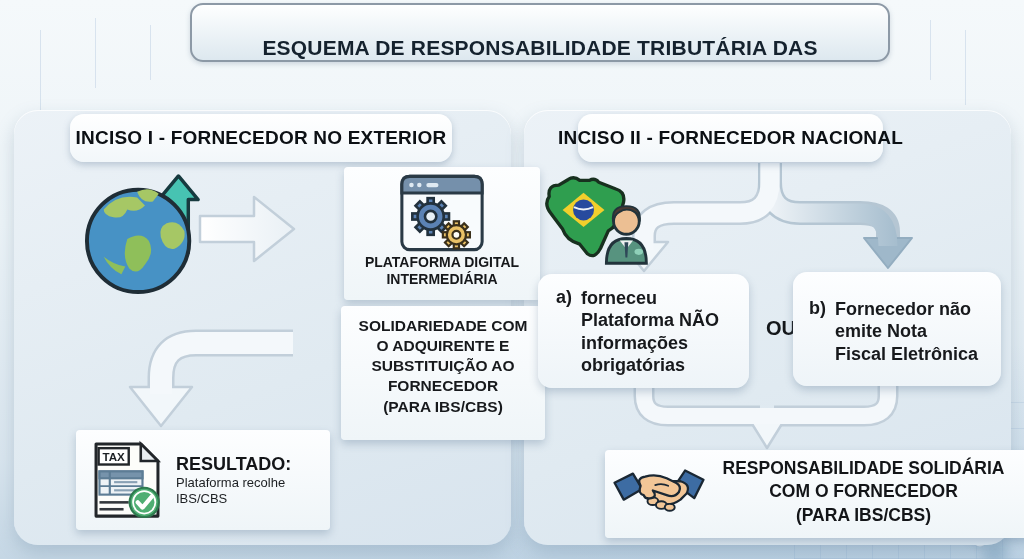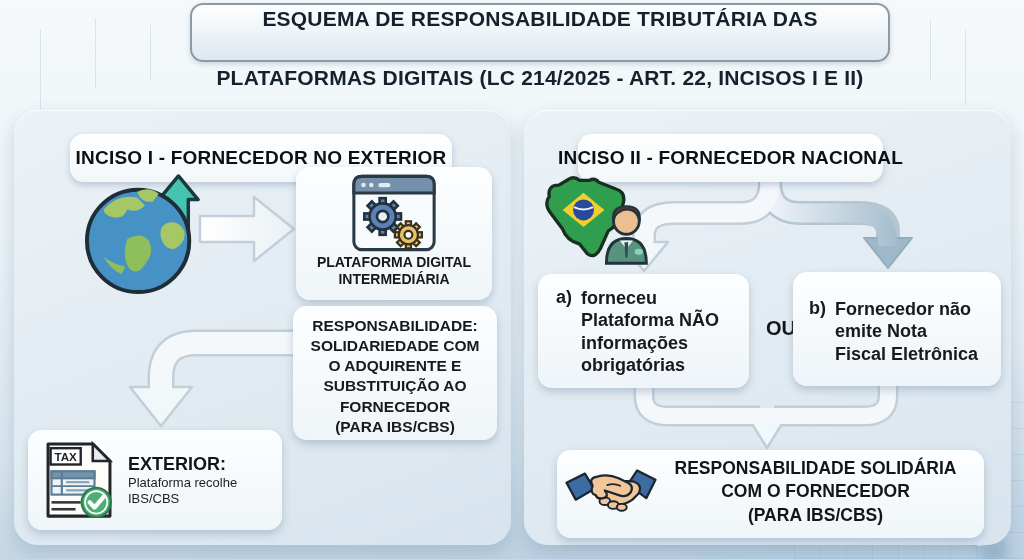--- a/index.html
+++ b/index.html
@@ -37,25 +37,25 @@
     background:linear-gradient(160deg,#ecf2f7 0%,#e0eaf1 60%,#d8e4ee 100%);
     box-shadow:0 8px 18px rgba(100,128,155,.28), inset 0 1px 0 rgba(255,255,255,.8);
   }
   .panel.left{left:14px;width:497px;}
   .panel.right{left:524px;width:487px;}
   .pill{
     top:114px;height:48px;border-radius:14px;
     background:linear-gradient(180deg,#ffffff,#f2f7fa);
     box-shadow:0 3px 7px rgba(95,120,148,.35);
     display:flex;align-items:center;justify-content:center;
-    font-size:19px;font-weight:bold;color:#0c1014;letter-spacing:.2px;white-space:nowrap;margin-top:20px;
+    font-size:19px;font-weight:bold;color:#0c1014;letter-spacing:.2px;white-space:nowrap;
   }
   .whitebox{
-    border-radius:14px;background:linear-gradient(180deg,#fdfeff,#eff5f8);
-    box-shadow:0 4px 9px rgba(95,120,148,.33);box-sizing:border-box;
+    border-radius:4px;background:linear-gradient(180deg,#fdfeff,#eff5f8);
+    box-shadow:0 4px 9px rgba(95,120,148,.33);box-sizing:border-box;margin-left:48px;
   }
   .resp-lines{left:293px;top:306px;width:204px;height:134px;padding-top:10px;text-align:center;}
   .resp-lines div{font-size:15.5px;font-weight:bold;color:#17191c;line-height:1.3;}
   .plat-box{left:296px;top:167px;width:196px;height:133px;text-align:center;}
   .plat-label div{font-size:14px;font-weight:bold;color:#16181b;line-height:1.22;}
   .result-box{left:28px;top:430px;width:254px;height:100px;display:flex;align-items:center;padding:12px 8px;}
   .result-text{margin-left:6px;}
   .result-text .h{font-size:18px;font-weight:bold;color:#131518;line-height:1.18;}
   .result-text .r{font-size:13px;font-weight:normal;color:#1c1f22;line-height:1.18;}
   .optbox{border-radius:14px;background:linear-gradient(180deg,#fdfeff,#eef4f8);
@@ -80,21 +80,20 @@
   <div class="abs sparkle"></div>
   <div class="abs dot-blur"></div>
   <div class="abs deco-line" style="left:40px;top:30px;width:1px;height:90px"></div>
   <div class="abs deco-line" style="left:95px;top:18px;width:1px;height:70px"></div>
   <div class="abs deco-line" style="left:150px;top:25px;width:1px;height:55px"></div>
   <div class="abs deco-line" style="left:930px;top:20px;width:1px;height:60px"></div>
   <div class="abs deco-line" style="left:965px;top:30px;width:1px;height:75px"></div>
 
   <div class="abs title-box">
     <div>ESQUEMA DE RESPONSABILIDADE TRIBUTÁRIA DAS</div>
-    <div>PLATAFORMAS DIGITAIS (LC 214/2025 - ART. 22, INCISOS I E II)</div>
   </div>
 
   <div class="abs panel left"></div>
   <div class="abs panel right"></div>
 
   <svg class="abs overlay" width="1024" height="559" viewBox="0 0 1024 559">
     <defs>
       <linearGradient id="gWhite" x1="0" y1="0" x2="1" y2="0">
         <stop offset="0" stop-color="#ffffff"></stop>
           <stop offset="1" stop-color="#e9f0f5"></stop>
@@ -183,21 +182,20 @@
         <circle cx="66.5" cy="72" r="4.5" fill="#fdfdf8" stroke="#3a301b" stroke-width="2.5"></circle>
       </g>
     </svg>
     <div class="plat-label">
       <div>PLATAFORMA DIGITAL</div>
       <div>INTERMEDIÁRIA</div>
     </div>
   </div>
 
   <div class="abs whitebox resp-lines">
-    <div>RESPONSABILIDADE:</div>
     <div>SOLIDARIEDADE COM</div>
     <div>O ADQUIRENTE E</div>
     <div>SUBSTITUIÇÃO AO</div>
     <div>FORNECEDOR</div>
     <div>(PARA IBS/CBS)</div>
   </div>
 
   <div class="abs whitebox result-box">
     <svg width="86" height="86" viewBox="0 0 100 100">
       <path d="M 14 8 H 66 L 86 28 V 92 H 14 Z" fill="#fdfdfa" stroke="#22262a" stroke-width="3.5" stroke-linejoin="round"></path>
@@ -212,21 +210,21 @@
       <line x1="35" y1="62" x2="62" y2="62" stroke="#8aa2b5" stroke-width="2.5"></line>
       <line x1="18" y1="76" x2="52" y2="76" stroke="#33383d" stroke-width="3"></line>
       <line x1="18" y1="84" x2="46" y2="84" stroke="#33383d" stroke-width="3"></line>
       <g>
         <circle cx="70" cy="76" r="17" fill="#4fae73" stroke="#2d7a4e" stroke-width="2.5"></circle>
         <circle cx="70" cy="76" r="13" fill="none" stroke="#ffffff" stroke-width="2"></circle>
         <path d="M 62.5 76 L 68 82 L 78.5 69.5" fill="none" stroke="#ffffff" stroke-width="5" stroke-linecap="round" stroke-linejoin="round"></path>
       </g>
     </svg>
     <div class="result-text">
-      <div class="h">EXTERIOR:</div>
+      <div class="h">RESULTADO:</div>
       <div class="r">Plataforma recolhe</div>
       <div class="r">IBS/CBS</div>
     </div>
   </div>
 
   <div class="abs pill" style="left:578px;width:305px;">
     <span>INCISO II - FORNECEDOR NACIONAL</span>
   </div>
 
   <svg class="abs" style="left:534px;top:168px;" width="120" height="101" viewBox="0 0 126 106">

